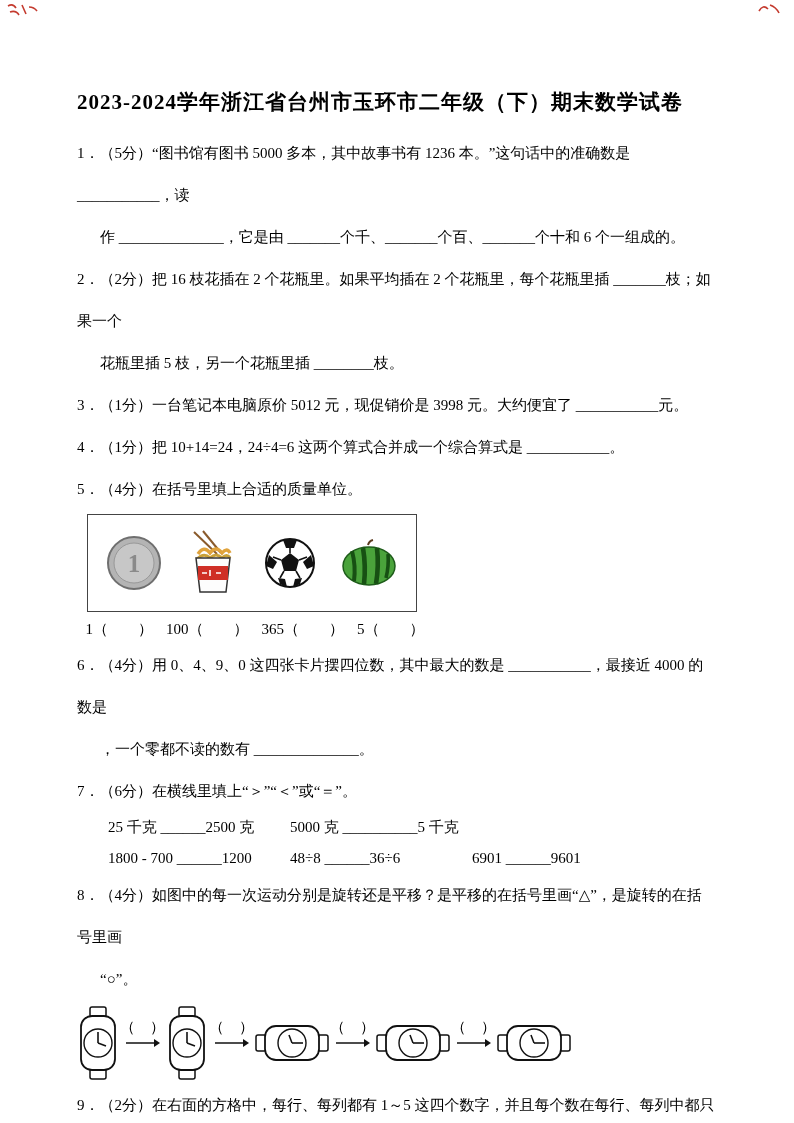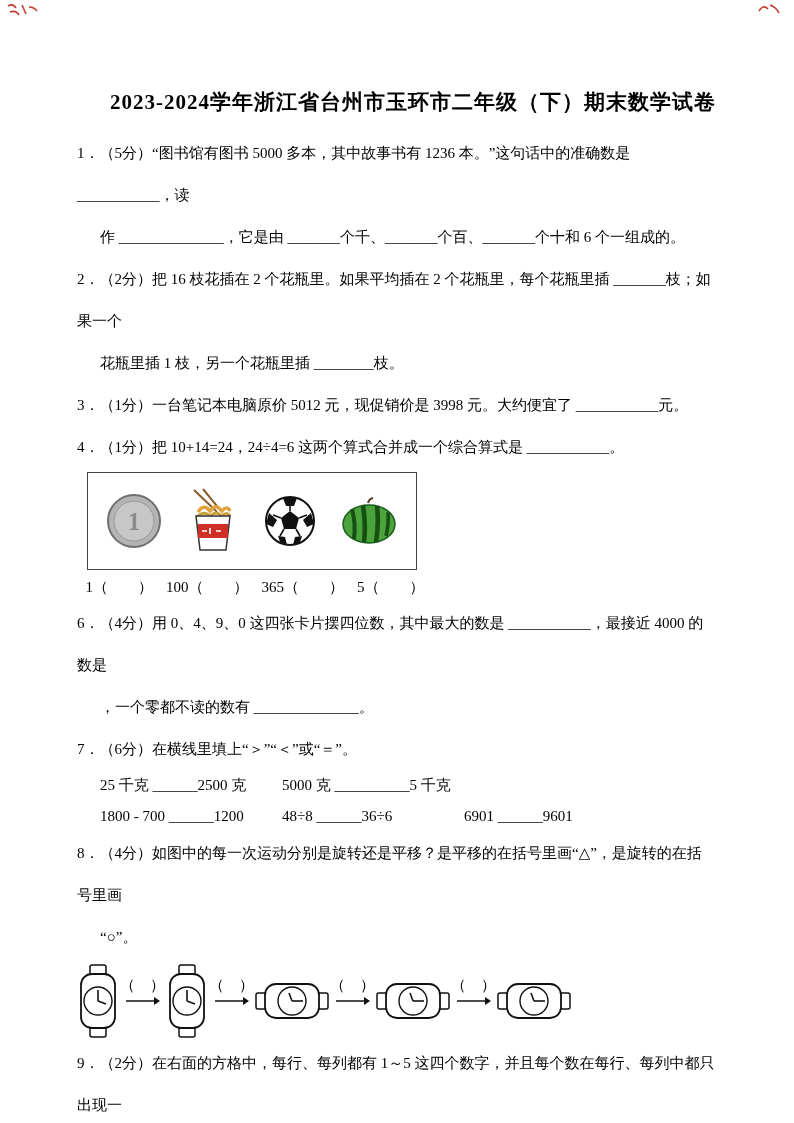--- a/index.html
+++ b/index.html
@@ -3,30 +3,30 @@
 <meta charset="utf-8">
 <style>
   *{box-sizing:border-box}
   html,body{margin:0;padding:0}
   body{
     width:794px;height:1123px;background:#ffffff;color:#000;
     font-family:"Liberation Serif","DejaVu Serif",serif;
     font-size:15px;position:relative;overflow:hidden;
   }
   .page{padding:88px 78px 0 77px}
-  .title{font-size:21px;text-align:right;font-weight:bold;margin:0 0 16px;letter-spacing:1px}
+  .title{font-size:21px;text-align:left;font-weight:bold;margin:0 0 16px;letter-spacing:1px}
   .sec{font-weight:bold;line-height:33px;margin:2px 0 2px}
   .line{margin:0;line-height:42px}
   .cont{margin-left:23px}
   
   .img-box{width:330px;height:98px;border:1px solid #444;margin:4px 0 2px 10px;
     display:flex;align-items:center;justify-content:space-around;padding:0 6px}
   .units-row{width:352px;display:flex;justify-content:space-around;line-height:30px;margin:0 0 0 2px}
   
-  .cmp-row{display:flex;line-height:31px;margin-left:23px}
+  .cmp-row{display:flex;line-height:31px;margin-left:31px}
   .cmp{width:182px}
   .cmp:last-child{width:auto}
   
   .watch-row{display:flex;align-items:center;margin:6px 0 4px 0}
   .watch-row svg{flex:0 0 auto}
   .trans{display:flex;flex-direction:column;align-items:center;margin:0 1px 20px}
   .trans .bk{line-height:20px;font-size:15px}
   
   .grid{border-collapse:collapse;margin:5px 0 8px 18px}
   .grid td{width:25px;height:25px;border:1px solid #000;text-align:center;font-size:15px;padding:0}
@@ -47,26 +47,27 @@
 
 <div class="page">
 
   <h1 class="title">2023-2024学年浙江省台州市玉环市二年级（下）期末数学试卷</h1>
 
 
   <p class="line">1．（5分）“图书馆有图书 5000 多本，其中故事书有 1236 本。”这句话中的准确数是 ___________，读</p>
   <p class="line cont">作 ______________，它是由 _______个千、_______个百、_______个十和 6 个一组成的。</p>
 
   <p class="line">2．（2分）把 16 枝花插在 2 个花瓶里。如果平均插在 2 个花瓶里，每个花瓶里插 _______枝；如果一个</p>
-  <p class="line cont">花瓶里插 1 枝，另一个花瓶里插 ________枝。</p>
+  <p class="line cont">花瓶里插 5 枝，另一个花瓶里插 ________枝。</p>
 
   <p class="line">3．（1分）一台笔记本电脑原价 5012 元，现促销价是 3998 元。大约便宜了 ___________元。</p>
 
   <p class="line">4．（1分）把 10+14=24，24÷4=6 这两个算式合并成一个综合算式是 ___________。</p>
 
+  <p class="line">5．（4分）在括号里填上合适的质量单位。</p>
 
   <div class="img-box">
 
     <svg width="56" height="56" viewBox="0 0 56 56">
       <circle cx="28" cy="28" r="26" fill="#b4b4b4" stroke="#6f6f6f" stroke-width="2"></circle>
       <circle cx="28" cy="28" r="20" fill="#c7c7c7" stroke="#989898" stroke-width="1"></circle>
       <text x="28" y="37" text-anchor="middle" font-size="25" font-weight="bold" fill="#8a8a8a">1</text>
     </svg>
 
     <svg width="54" height="66" viewBox="0 0 54 66">

